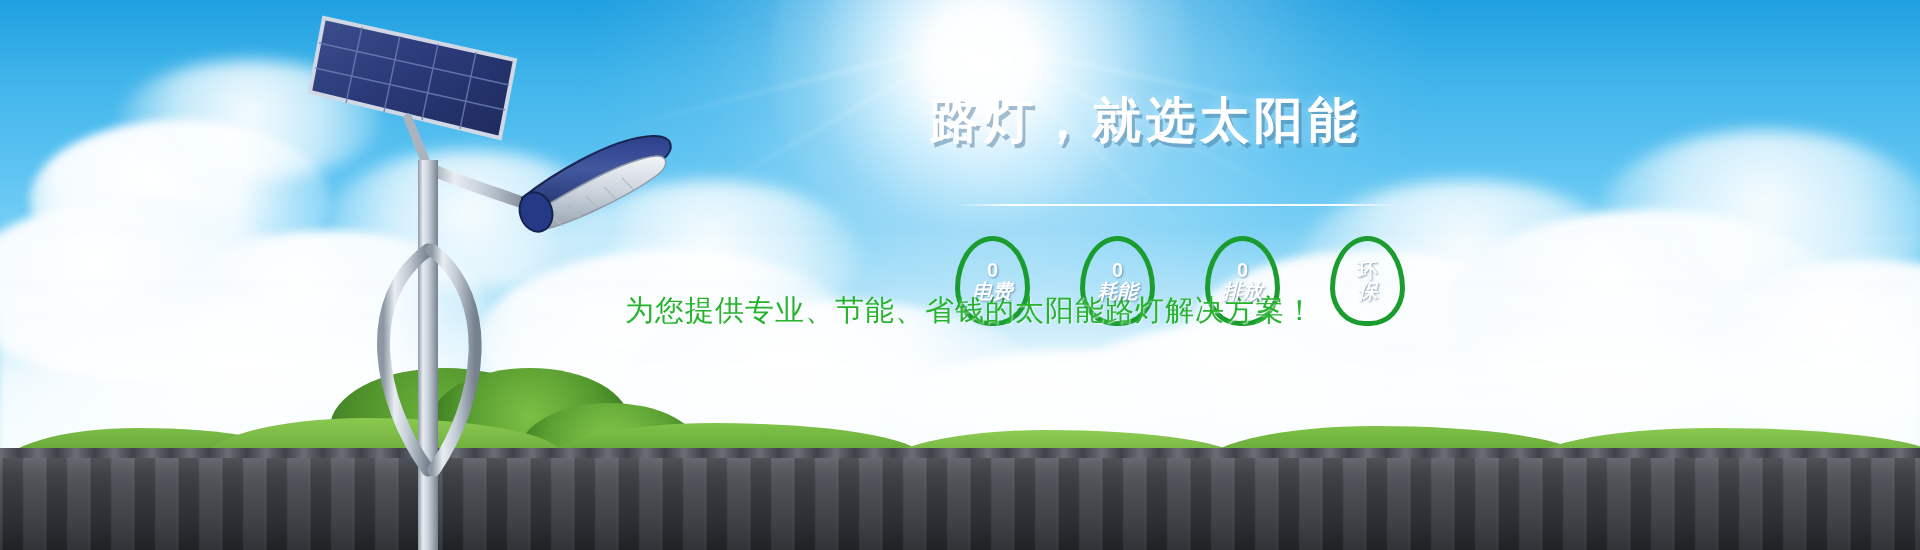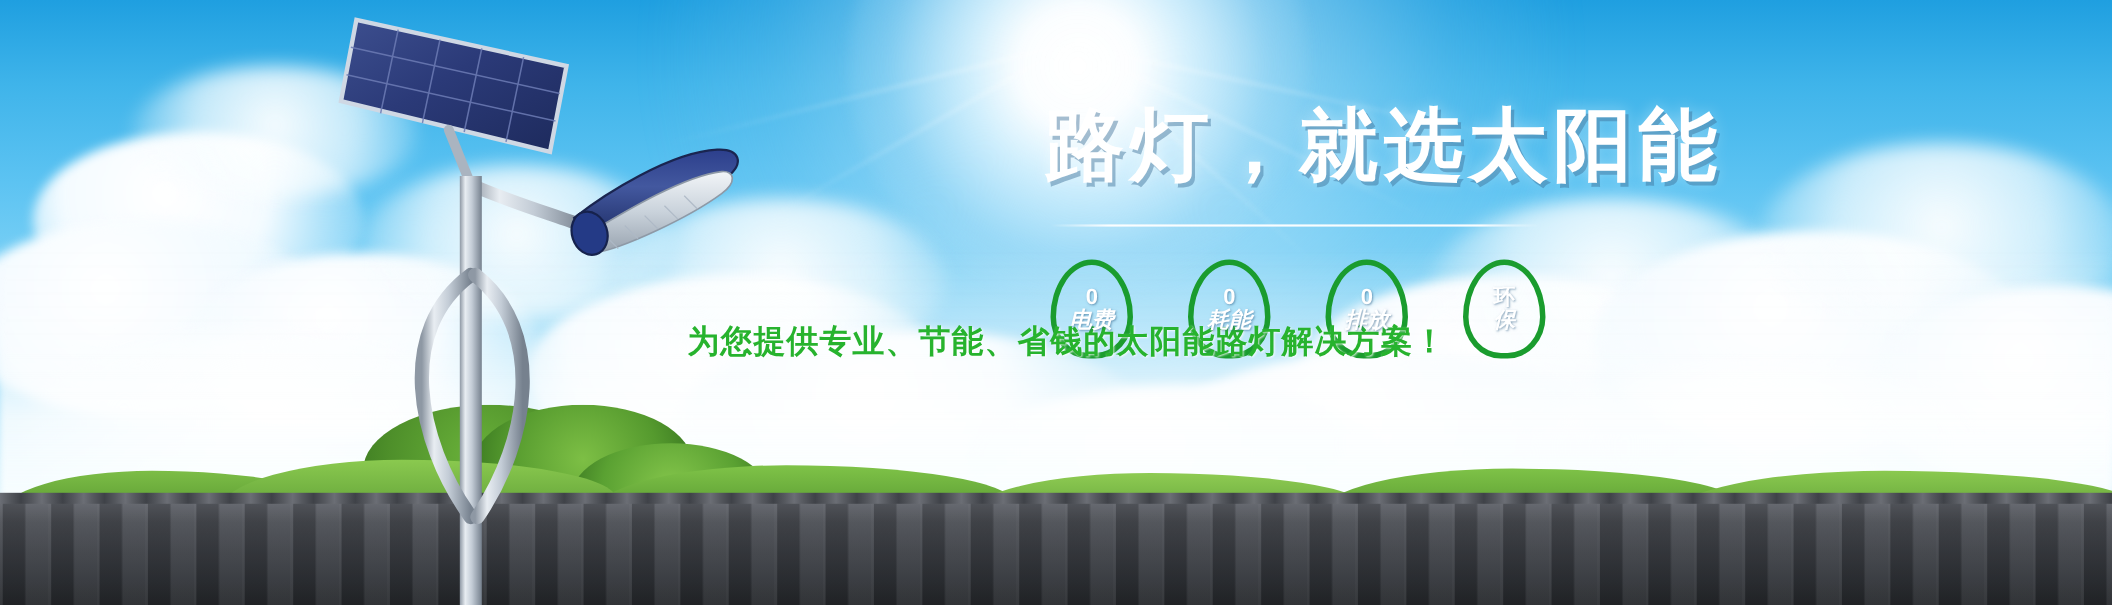--- a/index.html
+++ b/index.html
@@ -26,22 +26,22 @@
   .cloud{position:absolute;border-radius:50%;background:radial-gradient(circle at 40% 35%,#ffffff 0%,#f4fbff 45%,rgba(235,248,255,.55) 70%,rgba(225,244,255,0) 100%);filter:blur(5px);}
   .cloud2{position:absolute;border-radius:50%;background:radial-gradient(circle at 50% 45%,rgba(255,255,255,.95) 0%,rgba(248,253,255,.7) 50%,rgba(240,250,255,0) 100%);filter:blur(8px);}
 
   
   .haze{position:absolute;left:0;right:0;bottom:95px;height:230px;
     background:linear-gradient(180deg,rgba(255,255,255,0) 0%,rgba(255,255,255,.35) 38%,rgba(255,255,255,.78) 68%,rgba(250,254,255,.9) 100%);
     filter:blur(3px);}
 
   
   .headline{
-    position:absolute;left:950px;top:96px;
-    font-size:72px;font-weight:bold;color:#ffffff;letter-spacing:5px;
+    position:absolute;left:930px;top:96px;
+    font-size:49px;font-weight:bold;color:#ffffff;letter-spacing:5px;
     line-height:1;white-space:nowrap;
     text-shadow:3px 4px 0 rgba(60,110,150,.45), 0 0 14px rgba(255,255,255,.4);
   }
   .divider{position:absolute;left:955px;top:204px;width:445px;height:2px;
     background:linear-gradient(90deg,rgba(255,255,255,0),rgba(255,255,255,.95) 12%,rgba(255,255,255,.95) 88%,rgba(255,255,255,0));}
 
   
   .badges{position:absolute;left:955px;top:236px;display:flex;gap:50px;}
   .badge{position:relative;width:75px;height:90px;display:flex;flex-direction:column;
     align-items:center;justify-content:center;}
@@ -49,21 +49,21 @@
     border:5px solid #1a9c2e;
     border-radius:50% 50% 46% 46% / 58% 58% 42% 42%;
     box-sizing:border-box;}
   .badge .txt{position:relative;z-index:2;color:#ffffff;font-weight:bold;
     font-size:20px;line-height:21px;text-align:center;letter-spacing:0;
     text-shadow:1px 1px 2px rgba(40,90,130,.55);}
   .badge .txt .l1{display:block;}
   .badge .txt .l2{display:block;font-style:italic;}
 
   
-  .tagline{position:absolute;left:625px;top:291px;font-size:29px;font-weight:bold;
+  .tagline{position:absolute;left:625px;top:291px;font-size:29px;font-weight:normal;
     color:#27b32e;letter-spacing:1px;white-space:nowrap;
     text-shadow:1px 1px 2px rgba(255,255,255,.8);}
 
   
   .wall{position:absolute;left:0;right:0;bottom:0;height:92px;
     background:linear-gradient(180deg,#5e6168 0%,#4b4e54 18%,#3e4147 45%,#303338 78%,#26282c 100%);}
   .wall-top{position:absolute;left:0;right:0;bottom:86px;height:16px;
     background:repeating-linear-gradient(90deg,#6b6e75 0px,#55585e 9px,#3f4248 19px,#55585e 29px,#6b6e75 38px);
     filter:blur(.4px);}
   .tiles{position:absolute;left:0;right:0;bottom:0;height:92px;

